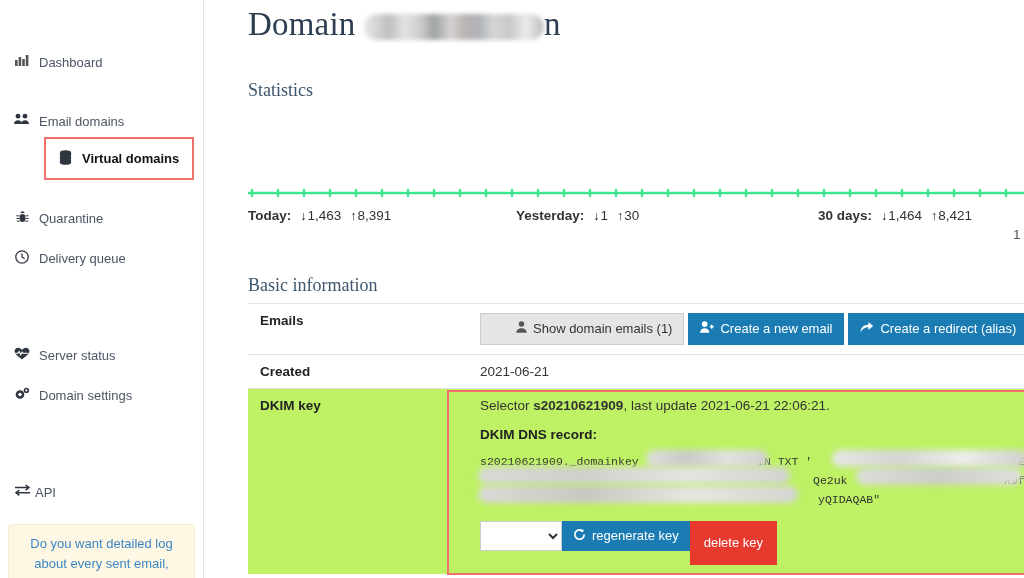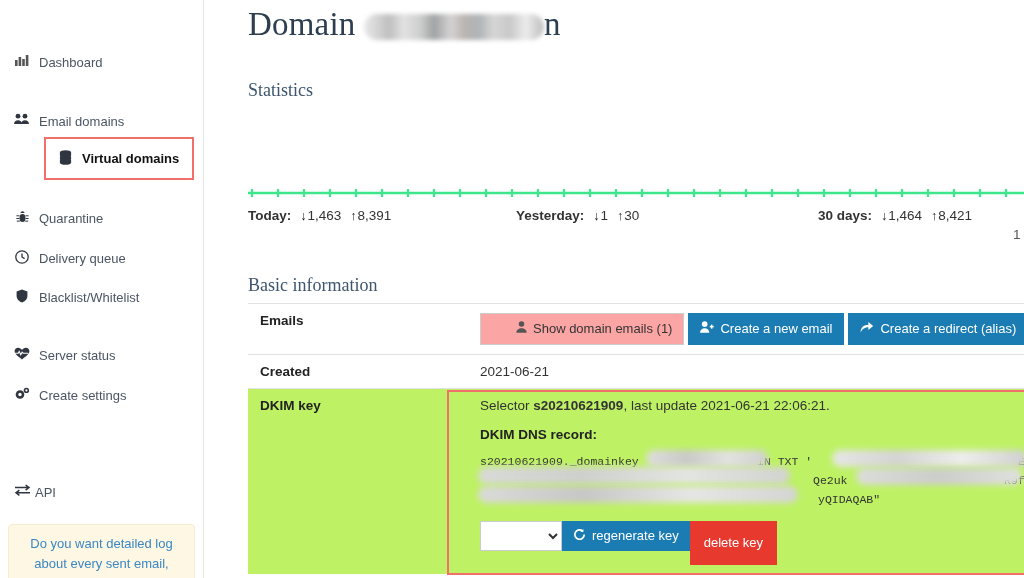--- a/index.html
+++ b/index.html
@@ -78,21 +78,21 @@
   }
   #info-table td.key{width:200px;font-weight:bold;color:#222;}
   .row-striped td{background:#bef264;}
   
   .btn{
     display:inline-flex;align-items:center;gap:6px;
     font-size:13px;line-height:16px;padding:7px 11px;
     border:1px solid transparent;box-sizing:border-box;
     white-space:nowrap;cursor:pointer;
   }
-  .btn-default{background:#fca5a5;border-color:#ccc;color:#333;padding-left:35px;}
+  .btn-default{background:#e5e5e5;border-color:#ccc;color:#333;padding-left:35px;}
   .btn-primary{background:#1b7cb3;border-color:#1b7cb3;color:#fff;}
   .btn-danger{background:#e8392f;border-color:#e8392f;color:#fff;}
   .btn-group{display:flex;align-items:stretch;gap:4px;}
   .dkim-sel-row{display:flex;align-items:stretch;gap:0;margin-top:11px;}
   #dkim-keysize{
     font-family:"Liberation Sans",sans-serif;font-size:13px;
     padding:14px 6px;border:1px solid #ccc;background:#fff;color:#333;
     width:82px;height:30px;box-sizing:border-box;
   }
   #dkim-regenerate{border-radius:0;height:30px;padding:0 10px;}
@@ -172,49 +172,41 @@
   <div class="nav-item" style="position:absolute;left:0;top:245px;">
     <span class="ico">
       <svg width="14" height="14" viewBox="0 0 14 14">
           <circle cx="7" cy="7" r="6.2" fill="none" stroke="#2f3640" stroke-width="1.3"></circle>
           <path d="M7 3.6V7l2.6 1.6" fill="none" stroke="#2f3640" stroke-width="1.3"></path>
         </svg>
     </span>
     <span>Delivery queue</span>
   </div>
 
-  <div class="nav-item" style="position:absolute;left:0;top:284px;">
-    <span class="ico">
-      <svg width="12" height="14" viewBox="0 0 12 14">
-          <path d="M6 .6 11.4 2.5v4.3c0 3.4-2.4 5.8-5.4 6.8C3 12.6.6 10.2.6 6.8V2.5z" fill="#2f3640"></path>
-        </svg>
-    </span>
-    <span>Blacklist/Whitelist</span>
-  </div>
 
   <div class="nav-item" style="position:absolute;left:0;top:342px;">
     <span class="ico">
       <svg width="16" height="13" viewBox="0 0 16 13">
           <path d="M8 12.4C4.2 9.4.6 7 .6 4.2.6 2.2 2.2.7 4.1.7c1.6 0 2.9 1 3.9 2.2C9 1.7 10.3.7 11.9.7c1.9 0 3.5 1.5 3.5 3.5 0 2.8-3.6 5.2-7.4 8.2z" fill="#2f3640"></path>
           <path d="M.8 6.2h3.4l1-1.8 1.5 3.4 1.4-2.6 1 1h5.2" stroke="#fff" stroke-width="1.1" fill="none"></path>
         </svg>
     </span>
     <span>Server status</span>
   </div>
 
   <div class="nav-item" style="position:absolute;left:0;top:382px;">
     <span class="ico">
       <svg width="16" height="14" viewBox="0 0 16 14">
           <circle cx="6" cy="7.5" r="4.3" fill="#2f3640"></circle>
           <circle cx="6" cy="7.5" r="1.7" fill="#fff"></circle>
           <circle cx="12.4" cy="3.4" r="2.7" fill="#2f3640"></circle>
           <circle cx="12.4" cy="3.4" r="1.1" fill="#fff"></circle>
         </svg>
     </span>
-    <span>Create settings</span>
+    <span>Domain settings</span>
   </div>
 
 
   <div class="nav-item" style="position:absolute;left:0;top:479px;gap:4px;">
     <span class="ico">
       <svg width="17" height="12" viewBox="0 0 17 12">
           <path d="M1 3.6h13.4M11.6 1 15 3.6 11.6 6.2" stroke="#2f3640" stroke-width="1.5" fill="none"></path>
           <path d="M16 8.8H2.6M5.4 6.2 2 8.8l3.4 2.6" stroke="#2f3640" stroke-width="1.5" fill="none"></path>
         </svg>
     </span>

